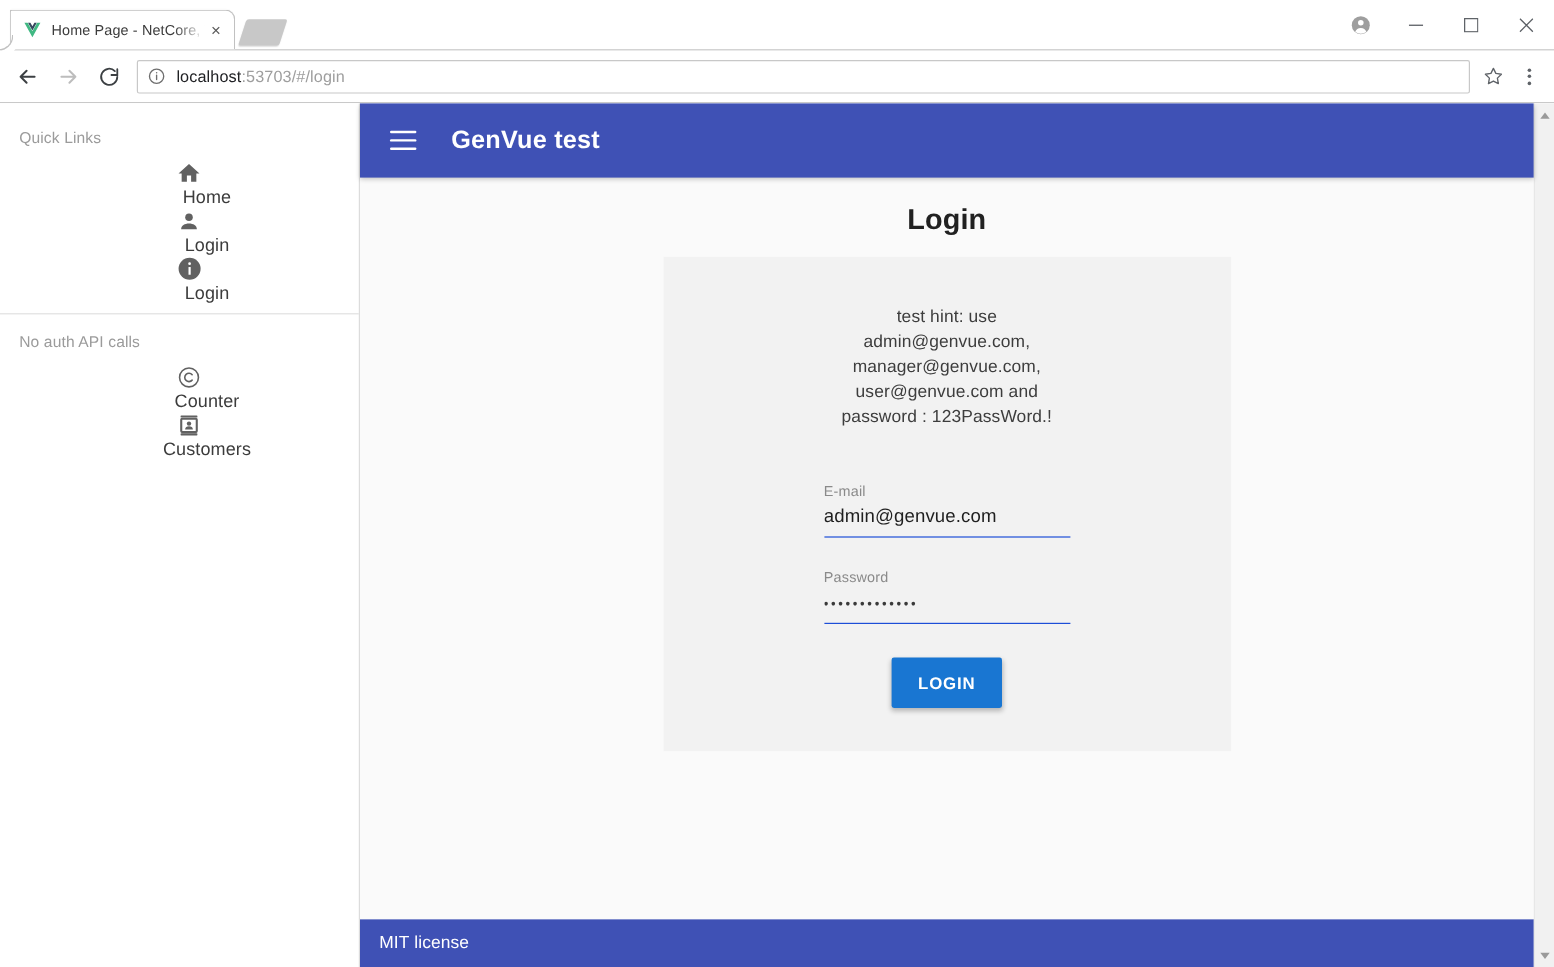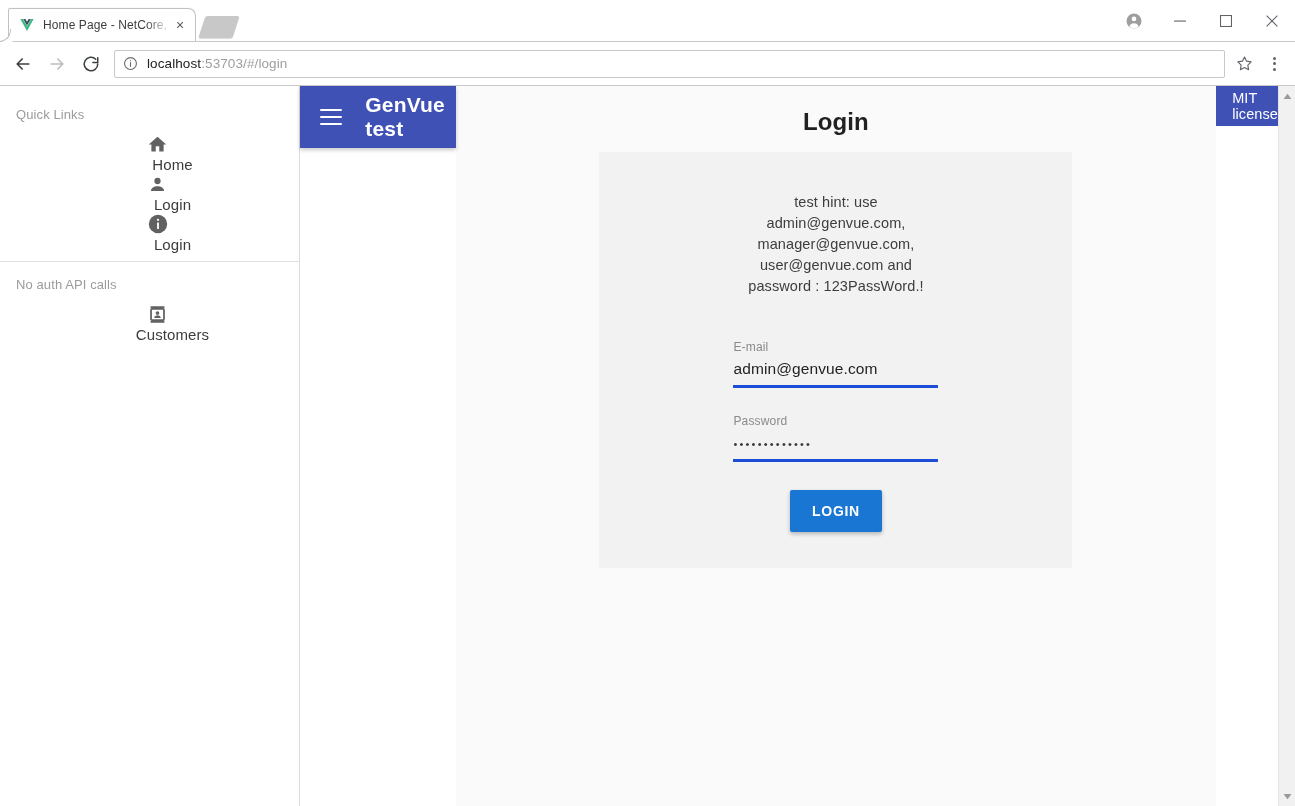--- a/index.html
+++ b/index.html
@@ -101,21 +101,21 @@
   }
   .nav-icon {
     width: 24px; height: 24px; flex: 0 0 24px; color: #616161;
     display: flex; align-items: center; justify-content: center;
   }
   .nav-label {
     margin-left: 30px; font-size: 15px; color: #3c3c3c; letter-spacing: 0.1px;
   }
   .nav-divider { height: 1px; background: #e0e0e0; margin: 9px 0 4px 0; }
 
-  .content { flex: 1; display: flex; flex-direction: row; min-width: 0; position: relative; }
+  .content { flex: 1; display: flex; flex-direction: column; min-width: 0; position: relative; }
 
   .appbar {
     height: 62px; flex: 0 0 62px; background: #3f51b5; color: #fff;
     display: flex; align-items: center; padding-left: 16px;
     box-shadow: 0 2px 4px rgba(0,0,0,0.22);
     position: relative; z-index: 3;
   }
   .hamburger {
     width: 40px; height: 40px; display: flex; flex-direction: column;
     align-items: center; justify-content: center; gap: 5px; cursor: pointer; margin-right: 10px;
@@ -138,21 +138,21 @@
   .hint {
     text-align: center; font-size: 14.5px; color: #3d3d3d; line-height: 21px;
     letter-spacing: 0.1px;
   }
   .form { width: 205px; margin: 43px auto 0 auto; }
   .field { margin-bottom: 26px; }
   .field-label {
     font-size: 12px; color: #8a8a8a; letter-spacing: 0.15px; margin-bottom: 6px; display: block;
   }
   .field-input {
-    width: 100%; border: none; border-bottom: 3px solid #1d4ed8;
+    width: 100%; border: none; border-bottom: 1px solid #1d4ed8;
     background: transparent; outline: none;
     font-family: "Liberation Sans", sans-serif;
     font-size: 15.5px; color: #1f1f1f; padding: 0 0 7px 0; letter-spacing: 0.1px;
   }
   .field-input.pw {
     font-size: 11px; letter-spacing: 2.2px; color: #3a3a3a; padding-bottom: 9px;
   }
   .btn-row { display: flex; justify-content: center; margin-top: 28px; }
   .btn-login {
     background: #1976d2; color: #fff; border: none; cursor: pointer;
@@ -298,20 +298,29 @@
             <circle cx="12" cy="7.4" r="1.25" fill="#fff"></circle>
           </svg>
         </span>
         <span class="nav-label">Login</span>
       </div>
 
       <div class="nav-divider"></div>
 
       <div class="nav-subheader">No auth API calls</div>
 
+      <div class="nav-item">
+        <span class="nav-icon">
+          <svg width="21" height="21" viewBox="0 0 24 24" fill="none" stroke="#616161" stroke-width="1.5">
+            <circle cx="12" cy="12" r="9"></circle>
+            <path d="M15 9.4a4 4 0 1 0 0 5.2" stroke-linecap="round"></path>
+          </svg>
+        </span>
+        <span class="nav-label">Counter</span>
+      </div>
 
 
       <div class="nav-item">
         <span class="nav-icon">
           <svg width="21" height="21" viewBox="0 0 24 24" fill="#616161">
             <rect x="4" y="2.5" width="16" height="2" rx="0.6"></rect>
             <rect x="4" y="19.5" width="16" height="2" rx="0.6"></rect>
             <rect x="4.6" y="5.6" width="14.8" height="12.8" rx="1" fill="none" stroke="#616161" stroke-width="2"></rect>
             <circle cx="12" cy="10.3" r="2.1" fill="#616161"></circle>
             <path d="M8.3 15.9c0-1.9 1.7-3 3.7-3s3.7 1.1 3.7 3z" fill="#616161"></path>

